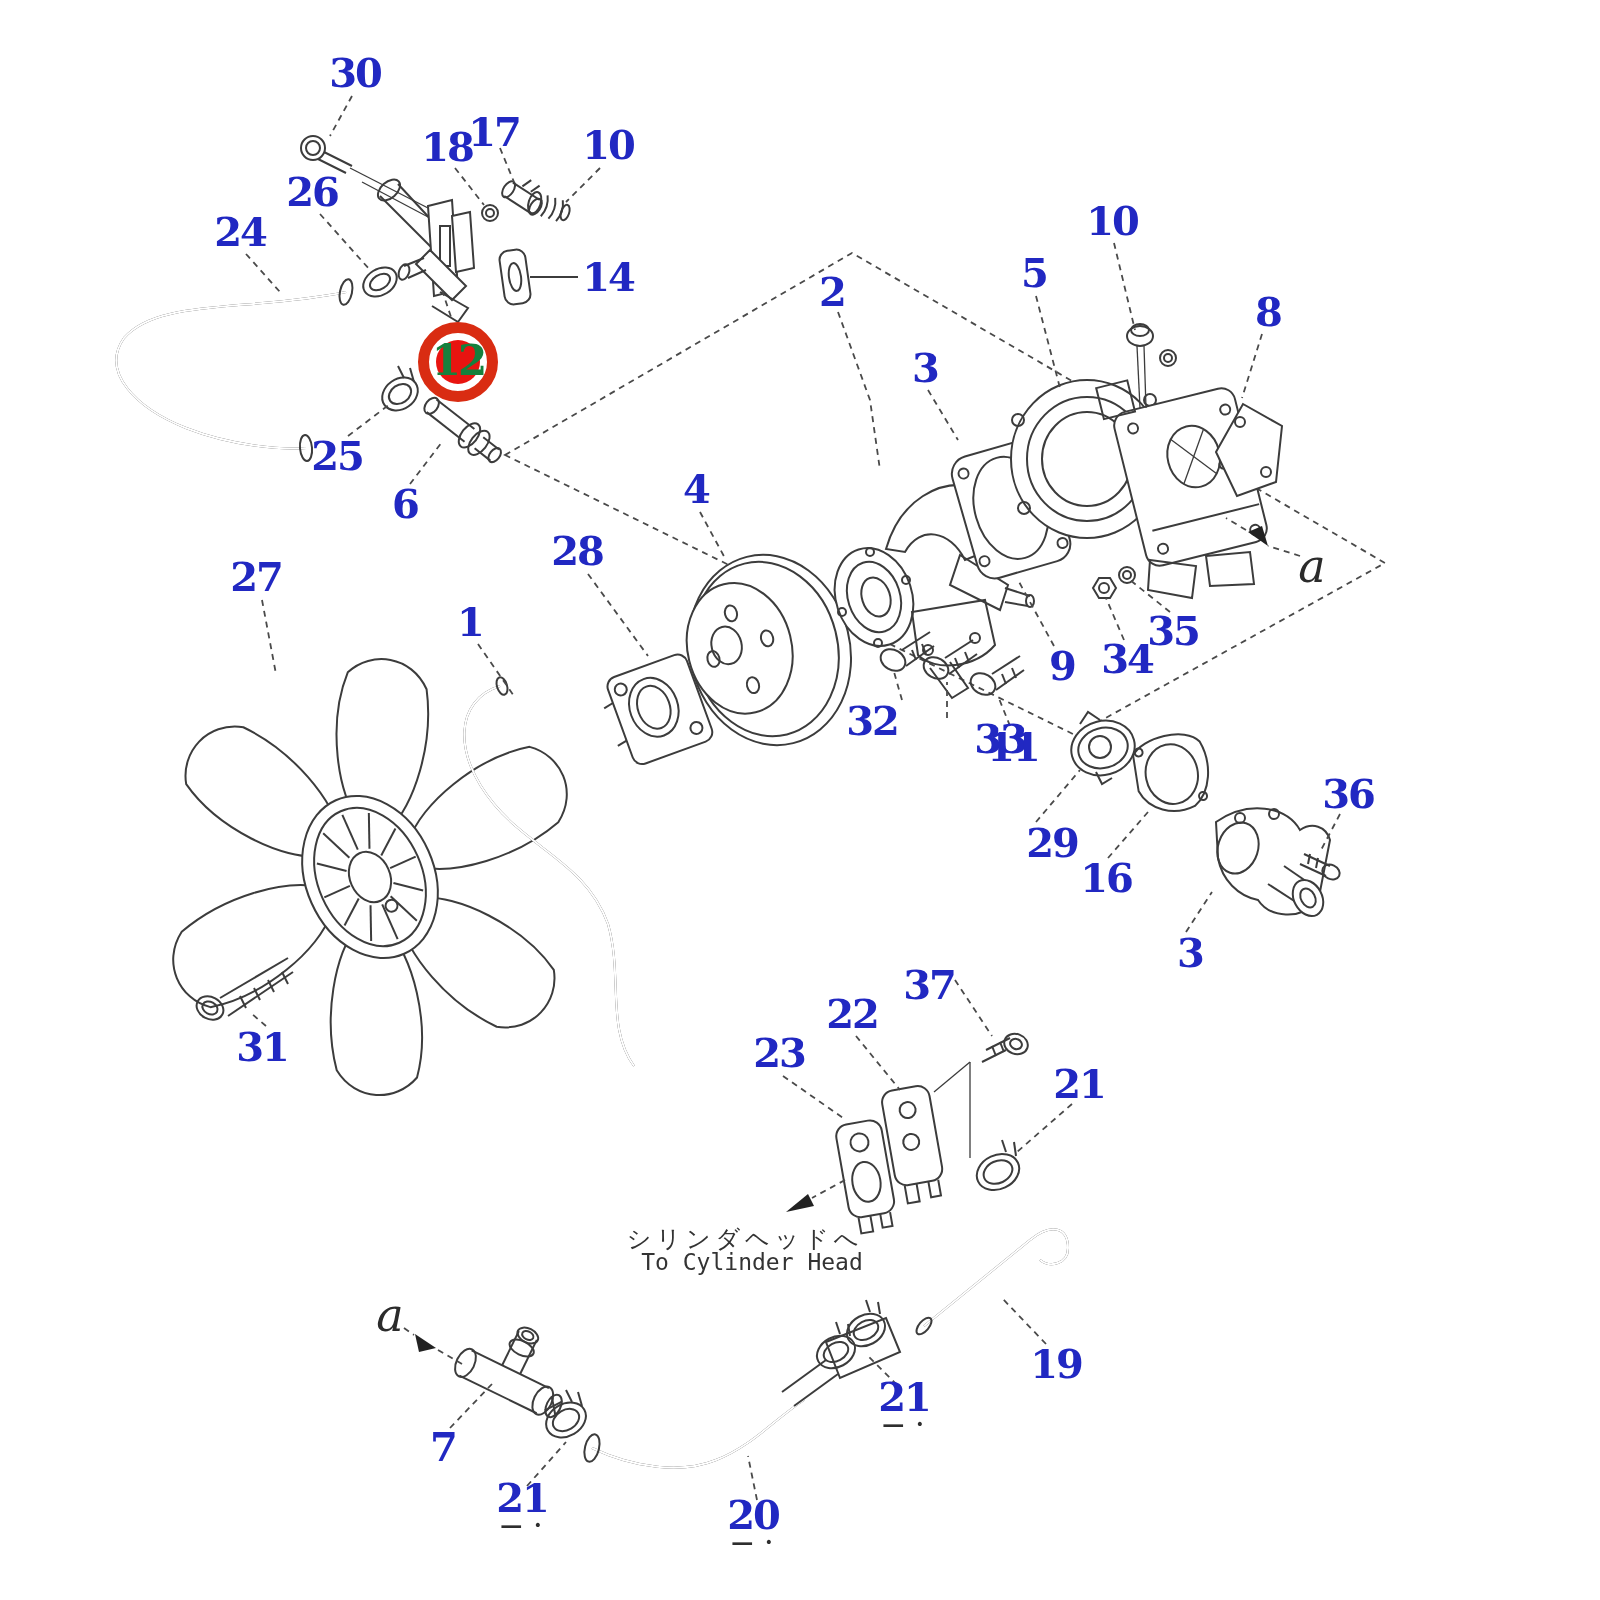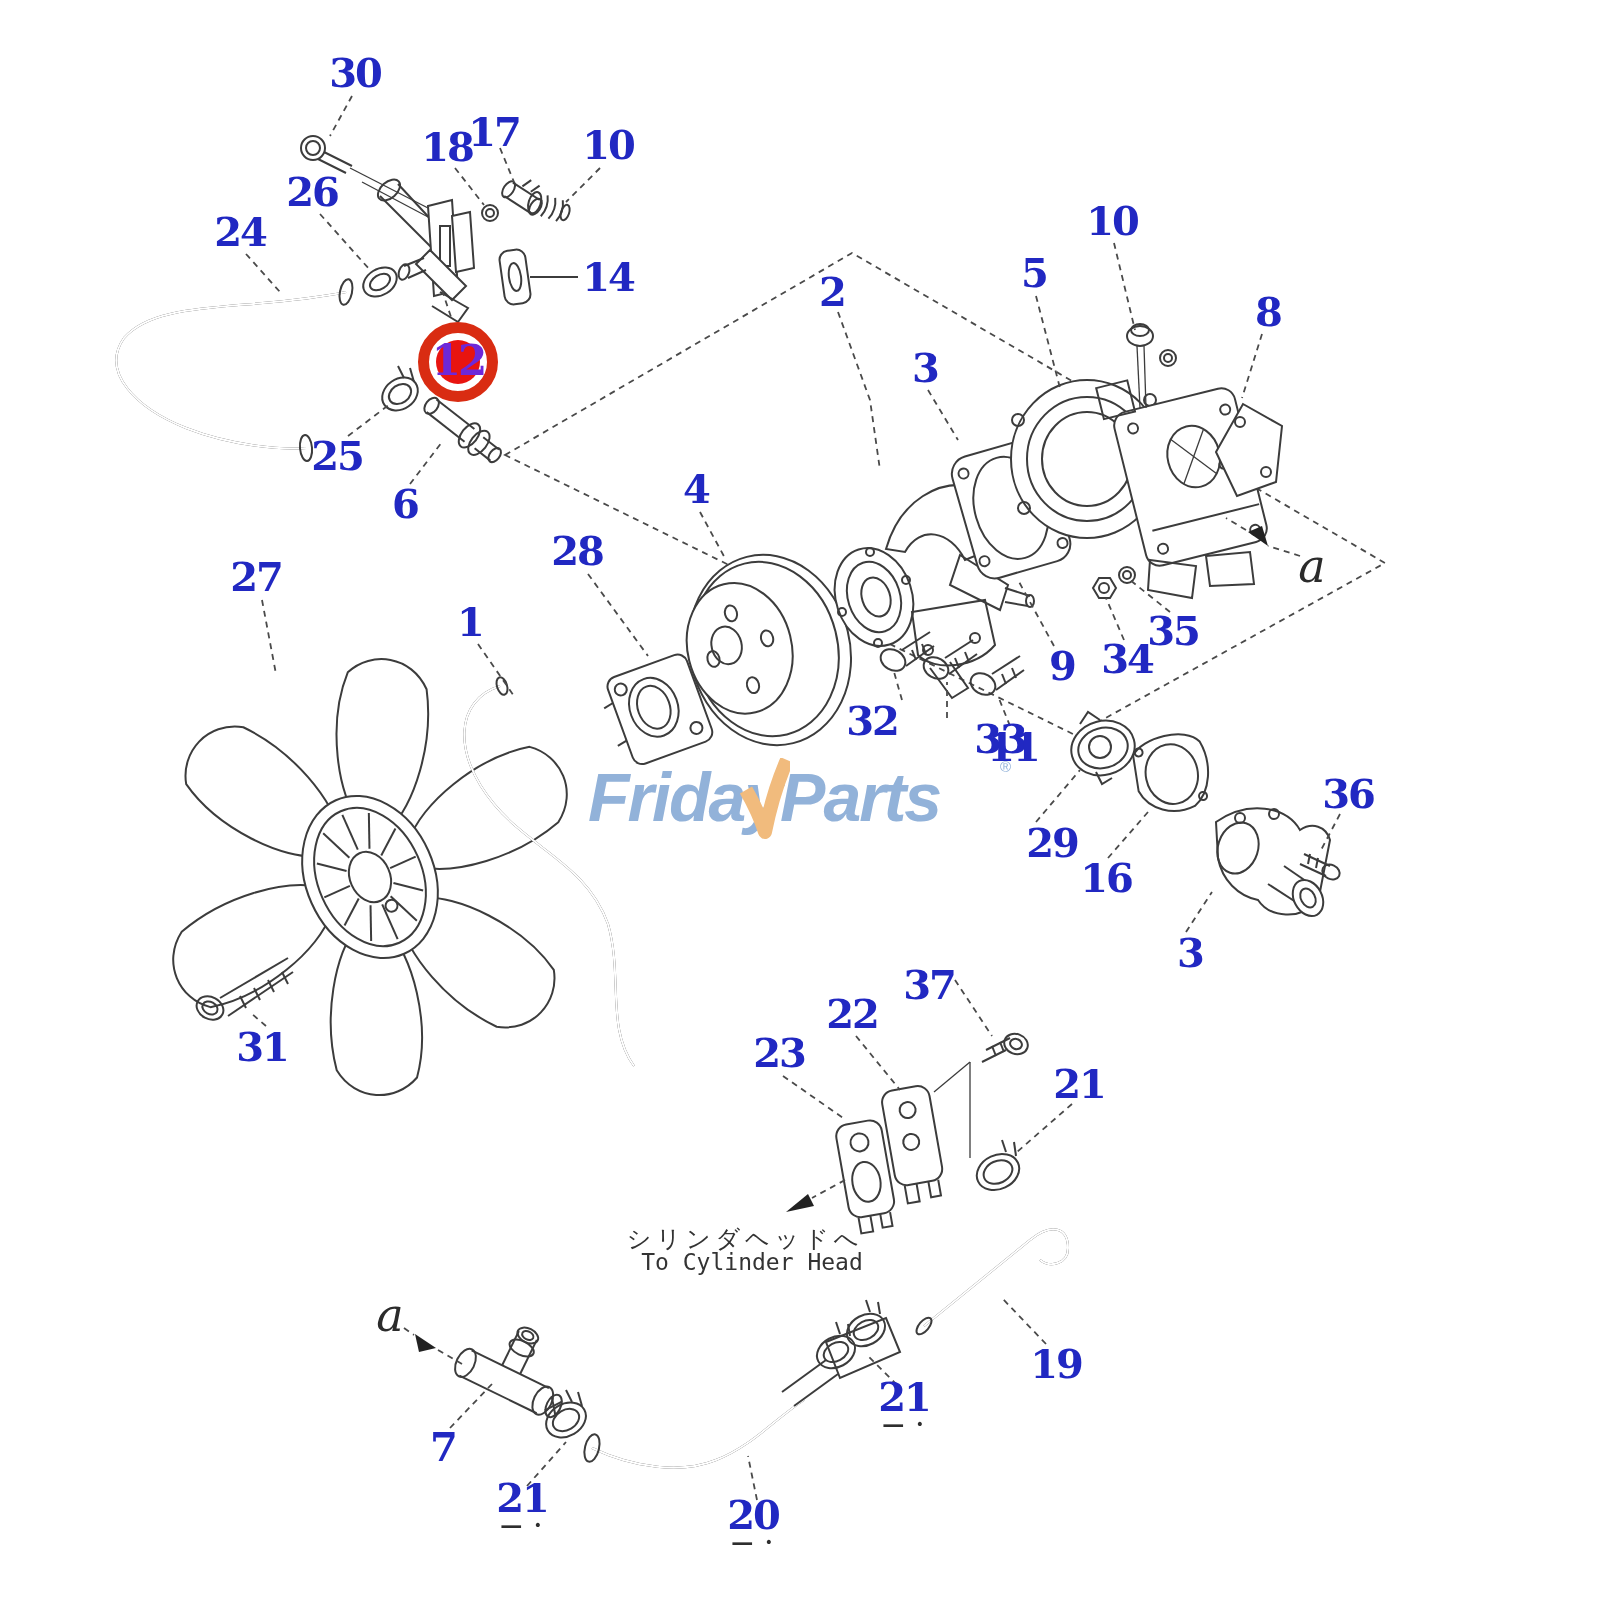--- a/index.html
+++ b/index.html
@@ -21,21 +21,21 @@
       font:700 40px "DejaVu Serif",serif;letter-spacing:-2px;
       color:var(--blue,#2128c2);white-space:nowrap;line-height:1;}
   .co.letter{font:italic 400 46px "DejaVu Serif",serif;color:#2b2b2b;letter-spacing:0;}
   .co.underlined::after{content:"\2014\00a0\00b7";display:block;text-align:center;
       font-size:22px;line-height:14px;letter-spacing:2px;color:#2e2e2e;font-style:normal;}
   
   .badge{position:absolute;width:58px;height:58px;border:11px solid var(--red-ring,#d92c12);
          border-radius:50%;background:#fff;}
   .badge-core{position:absolute;inset:7px;border-radius:50%;background:var(--red-fill,#e81410);}
   .badge-num{position:absolute;left:0;top:0;width:58px;height:58px;text-align:center;
-         font:700 42px "DejaVu Serif",serif;line-height:56px;color:#6d28d9;letter-spacing:-3px;}
+         font:700 42px "DejaVu Serif",serif;line-height:56px;color:#15803d;letter-spacing:-3px;}
   
   .wm{position:absolute;left:588px;top:758px;width:440px;height:100px;
       font:italic 800 68px "Liberation Sans",sans-serif;letter-spacing:-2px;
       color:var(--wm-blue,#92b2d9);white-space:nowrap;}
   .wm .reg{position:absolute;left:412px;top:0px;font:400 15px "Liberation Sans",sans-serif;
       font-style:normal;letter-spacing:0;}
   .wm svg{position:absolute;left:150px;top:0px;}
   
   .jp-note{position:absolute;left:745px;top:1239px;transform:translate(-50%,-50%);
       font:24px "DejaVu Sans",sans-serif;color:#333;letter-spacing:5px;white-space:nowrap;}
@@ -452,27 +452,20 @@
     <path class="leader" d="M1246,530 L1226,518"></path>
     <path class="leader" d="M404,1328 L414,1335"></path>
     <polygon class="arrow" points="436,1348 415,1334 419,1352"></polygon>
     <path class="leader" d="M438,1350 L462,1364"></path>
 
     <path class="leader" d="M845,1180 L812,1198"></path>
     <polygon class="arrow" points="786,1212 808,1194 814,1206"></polygon>
   </g>
 </svg>
 
-  <div class="wm">
-    <span>Friday</span><span>Parts</span>
-    <span class="reg">®</span>
-    <svg width="52" height="86" viewBox="0 0 52 86">
-      <path d="M8,32 C16,46 22,58 27,74 C33,44 42,18 49,2" fill="none" stroke="#f1bb7d" stroke-width="14" stroke-linejoin="round"></path>
-    </svg>
-  </div>
 
   <div class="badge" id="badge12" style="left:418px;top:322px;">
     <div class="badge-core"></div>
     <div class="badge-num">12</div>
   </div>
 
   <div class="jp-note">シリンダヘッドへ</div>
   <div class="en-note">To Cylinder Head</div>
 
   <div>

